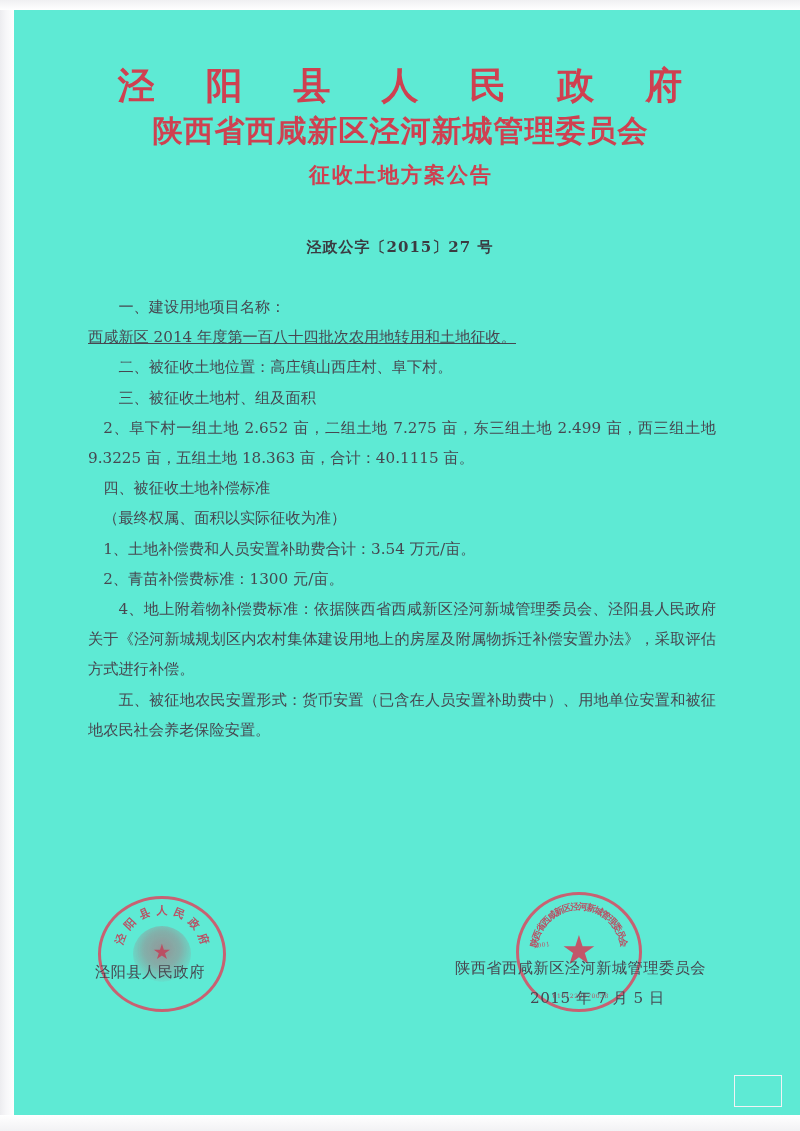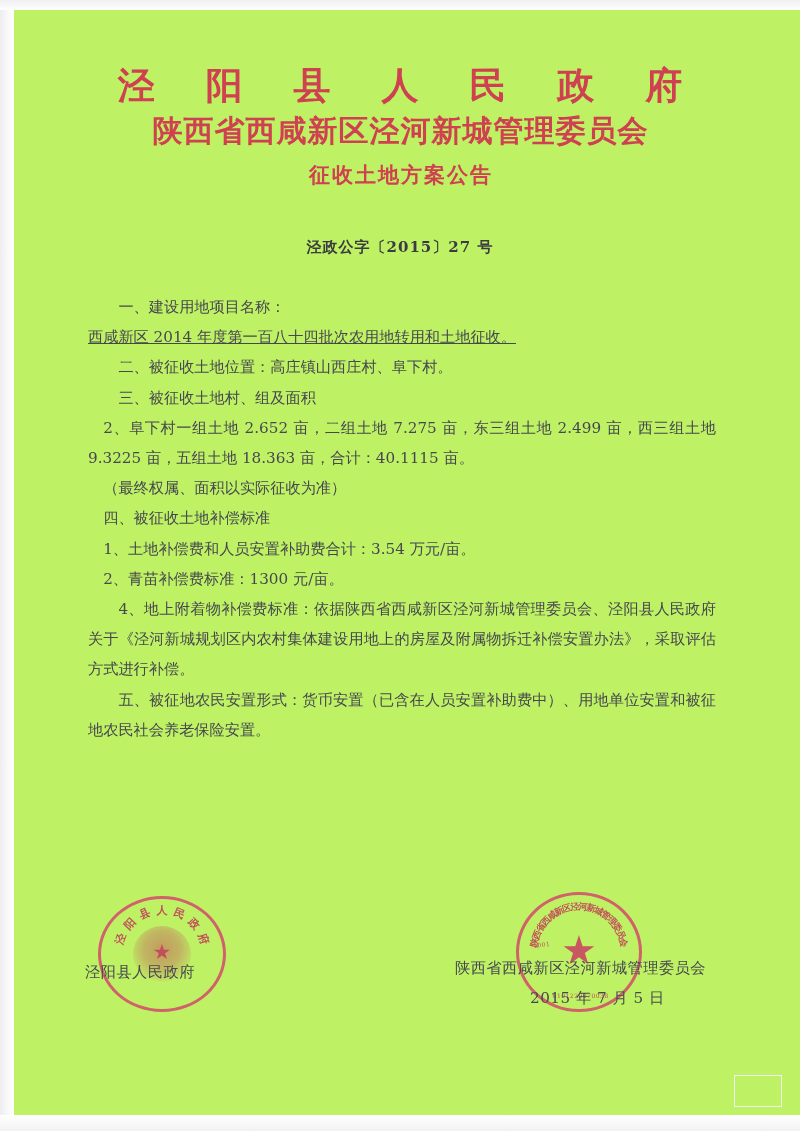--- a/index.html
+++ b/index.html
@@ -7,21 +7,21 @@
     padding: 0;
     background: #ffffff;
   }
   body {
     font-family: "DejaVu Serif", "Liberation Serif", serif;
   }
   .page {
     position: relative;
     width: 800px;
     height: 1131px;
-    background: #bef264;
+    background: #5eead4;
     overflow: hidden;
     box-sizing: border-box;
   }
   
   .scan-edge-left {
     position: absolute;
     left: 0; top: 0;
     width: 14px; height: 1131px;
     background: linear-gradient(to right, #ededf0 0%, #f7f7f9 45%, #ffffff 100%);
     pointer-events: none;
@@ -210,21 +210,21 @@
   }
   .signer {
     position: absolute;
     font-size: 15.2px;
     color: #474750;
     font-family: "DejaVu Serif", "Liberation Serif", serif;
     white-space: nowrap;
     letter-spacing: 0.5px;
   }
   .signer-left {
-    left: 85px;
+    left: 95px;
     top: 82px;
   }
   .signer-right {
     left: 455px;
     top: 78px;
   }
   .sign-date {
     position: absolute;
     left: 530px;
     top: 108px;
@@ -260,22 +260,22 @@
   </div>
 
   <div class="doc-number">泾政公字〔2015〕27 号</div>
 
   <div class="body-text">
     <p class="para">一、建设用地项目名称：</p>
     <p class="para noindent">西咸新区 2014 年度第一百八十四批次农用地转用和土地征收。</p>
     <p class="para">二、被征收土地位置：高庄镇山西庄村、阜下村。</p>
     <p class="para">三、被征收土地村、组及面积</p>
     <p class="para indent1">2、阜下村一组土地 2.652 亩，二组土地 7.275 亩，东三组土地 2.499 亩，西三组土地 9.3225 亩，五组土地 18.363 亩，合计：40.1115 亩。</p>
+    <p class="para indent1">四、被征收土地补偿标准</p>
     <p class="para indent1">（最终权属、面积以实际征收为准）</p>
-    <p class="para indent1">四、被征收土地补偿标准</p>
     <p class="para indent1">1、土地补偿费和人员安置补助费合计：3.54 万元/亩。</p>
     <p class="para indent1">2、青苗补偿费标准：1300 元/亩。</p>
     <p class="para">4、地上附着物补偿费标准：依据陕西省西咸新区泾河新城管理委员会、泾阳县人民政府关于《泾河新城规划区内农村集体建设用地上的房屋及附属物拆迁补偿安置办法》，采取评估方式进行补偿。</p>
     <p class="para">五、被征地农民安置形式：货币安置（已含在人员安置补助费中）、用地单位安置和被征地农民社会养老保险安置。</p>
   </div>
 
   <div class="sign-zone">
 
     <div class="seal seal-left">
       <div class="seal-ring-text" id="ring-left">

